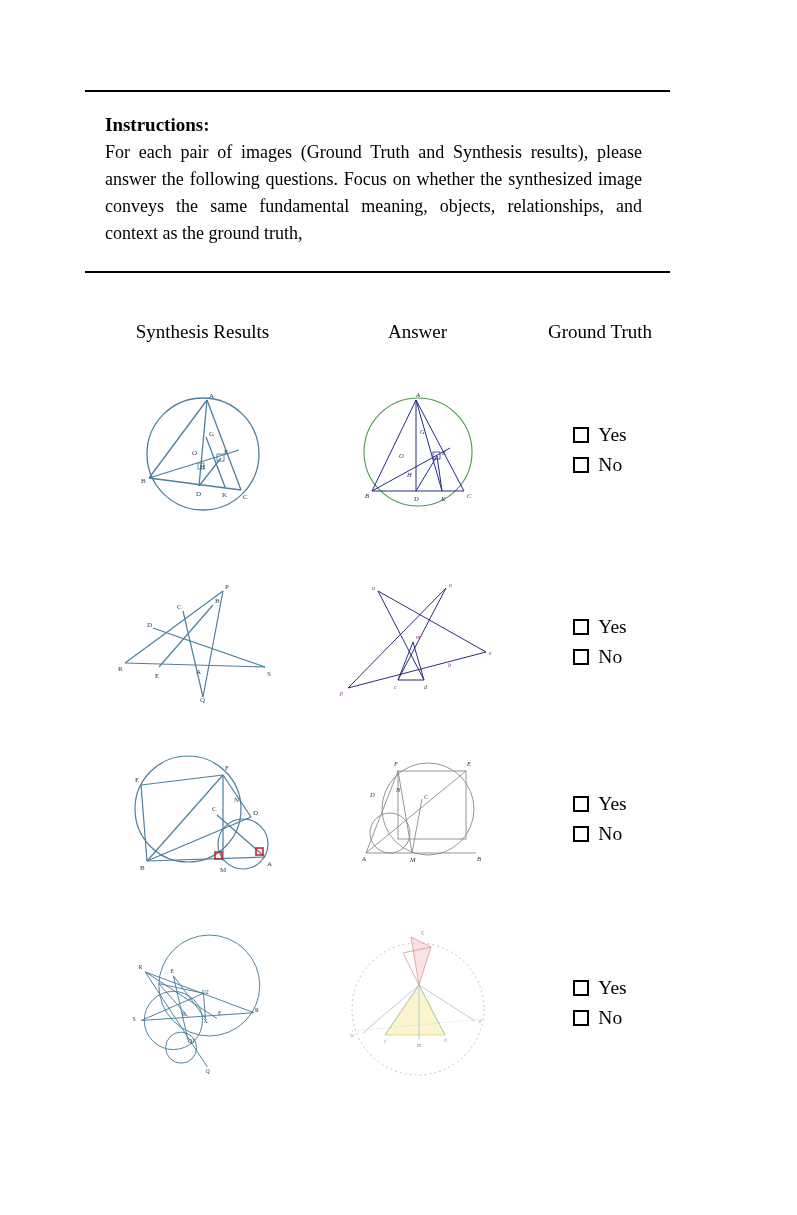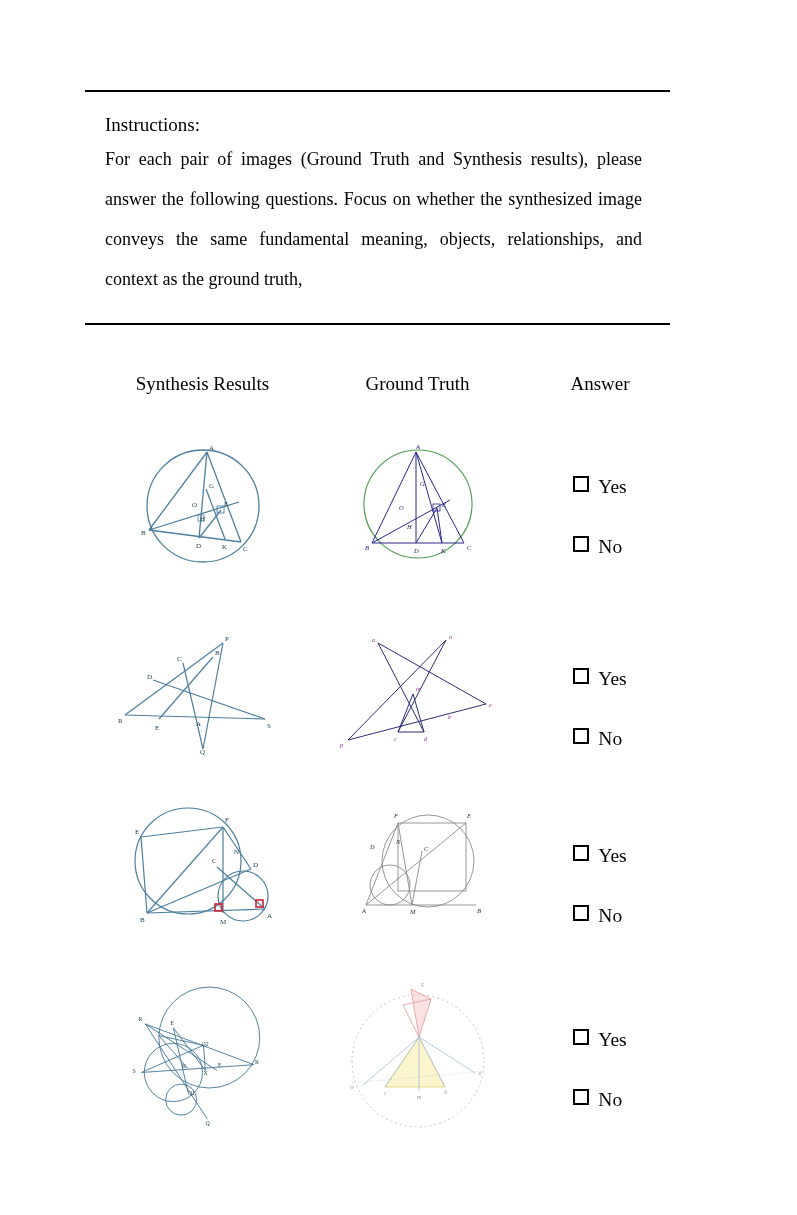--- a/index.html
+++ b/index.html
@@ -5,55 +5,55 @@
   html,body{margin:0;padding:0;}
   body{
     width:797px;height:1215px;background:#ffffff;color:#000;
     font-family:"Liberation Serif", serif;
     position:relative;overflow:hidden;
   }
   .content{width:585px;margin-left:85px;padding-top:90px;}
   .title{font-size:20px;font-weight:bold;text-align:center;margin:0 0 12px 0;}
   .rule{border-bottom:2px solid #000;width:100%;}
   .instructions{padding:22px 28px 0 20px;}
-  .instr-head{font-size:19px;font-weight:normal;}
-  .instr-body{font-size:18px;line-height:40px;text-align:justify;margin:3px 0 0 0;}
+  .instr-head{font-size:19px;font-weight:bold;}
+  .instr-body{font-size:18px;line-height:27px;text-align:justify;margin:3px 0 0 0;}
   .rule2{margin-top:24px;}
   .grid{
     display:grid;
     grid-template-columns:235px 195px 170px;
     grid-template-rows:58px 198px 186px 168px 200px;
     width:600px;margin-top:20px;
   }
   .col-head{font-size:19px;font-weight:normal;text-align:center;align-self:end;padding-bottom:8px;}
   .fig-cell{display:flex;align-items:center;justify-content:center;}
   .answers{display:flex;flex-direction:column;gap:8px;justify-content:center;align-items:flex-start;margin:0 auto;}
-  .option{display:flex;font-size:19.5px;cursor:pointer;margin-top:30px;}
+  .option{display:flex;align-items:center;font-size:19.5px;cursor:pointer;}
   .checkbox{width:12px;height:12px;border:2px solid #000;margin-right:9px;display:inline-block;background:#fff;}
   .fig-label{font-family:"Liberation Serif", serif;}
   svg{display:block;}
 </style>
 </head>
 <body>
 
 <div class="content">
 
   <div class="rule"></div>
 
   <div class="instructions">
     <div class="instr-head">Instructions:</div>
     <p class="instr-body">For each pair of images (Ground Truth and Synthesis results), please answer the following questions. Focus on whether the synthesized image conveys the same fundamental meaning, objects, relationships, and context as the ground truth,</p>
   </div>
   <div class="rule rule2"></div>
 
   <div class="grid">
 
     <div class="col-head">Synthesis Results</div>
+    <div class="col-head">Answer</div>
     <div class="col-head">Ground Truth</div>
-    <div class="col-head">Answer</div>
 
     <div class="fig-cell">
       <svg width="150" height="125" viewBox="0 0 150 125">
         <g fill="none" stroke-width="1.3" stroke="#4e7f9e">
           <circle cx="75" cy="66" r="56"></circle>
           <line x1="79" y1="12" x2="21" y2="90"></line>
           <line x1="79" y1="12" x2="113" y2="102"></line>
           <line x1="21" y1="90" x2="113" y2="102"></line>
           <line x1="79" y1="12" x2="71" y2="98"></line>
           <line x1="21" y1="90" x2="111" y2="62"></line>

